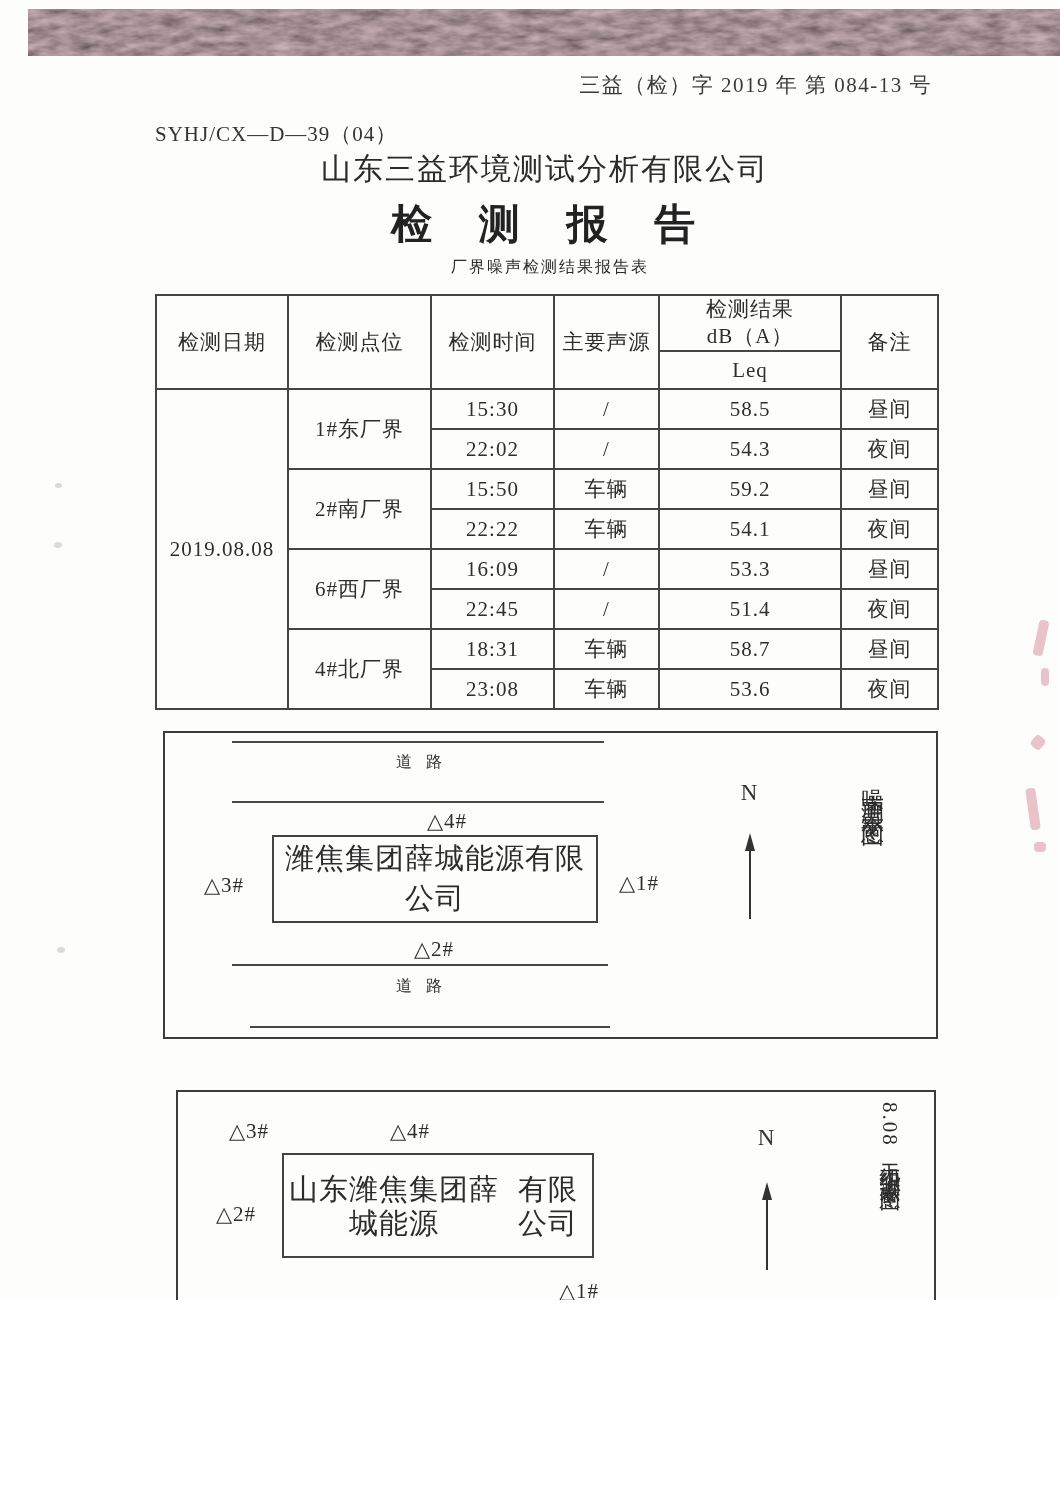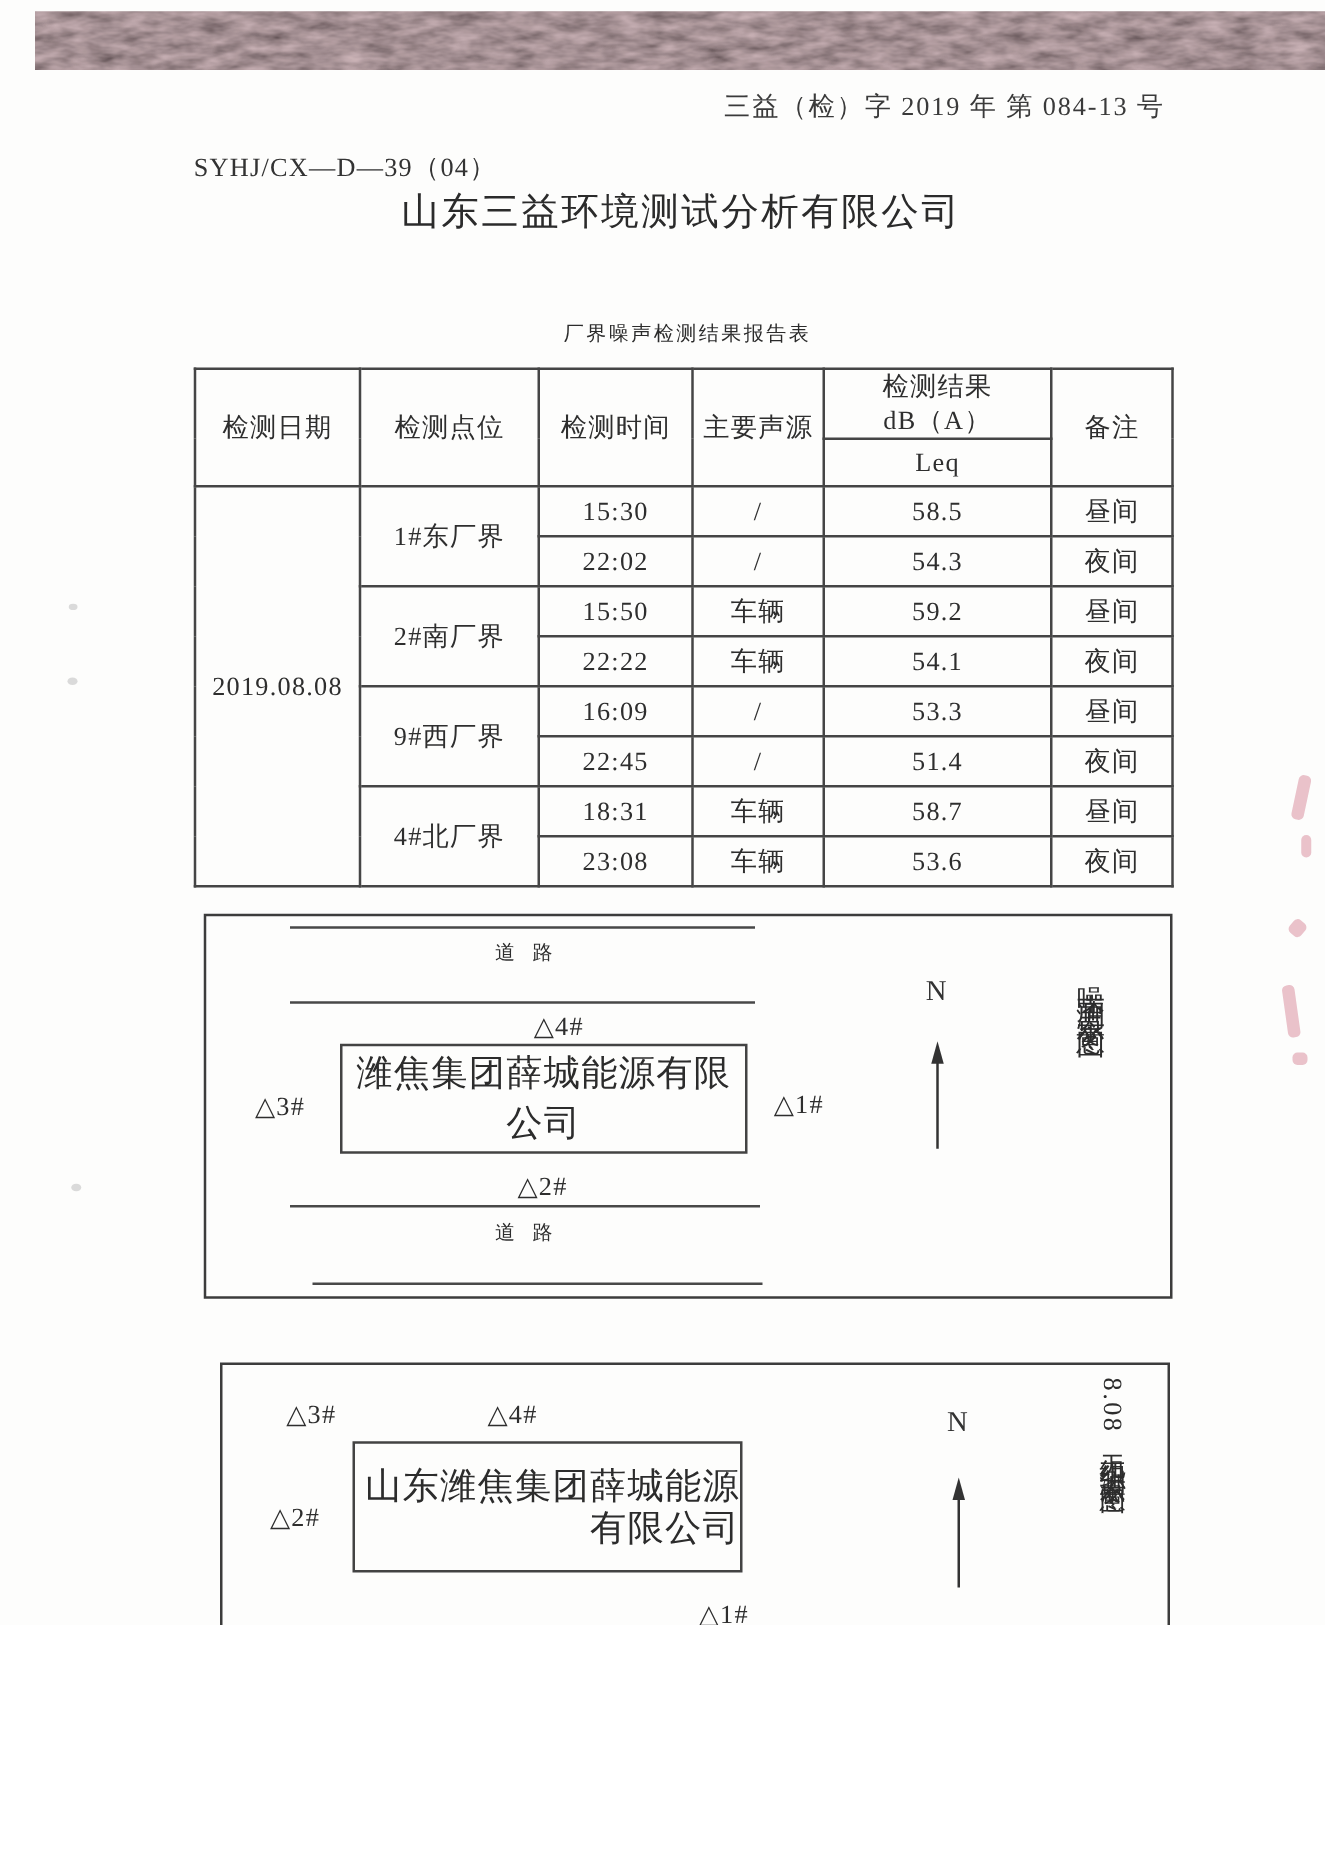--- a/index.html
+++ b/index.html
@@ -59,20 +59,21 @@
                 0.42 0 0 0 0.05
                 0.44 0 0 0 0.055
                 0 0 0 0 1"></feColorMatrix>
     </filter>
     <rect x="0" y="0" width="1032" height="47" rx="4" filter="url(#scannoise)"></rect>
   </svg>
 
   <div class="doc-ref">三益（检）字 2019 年 第 084-13 号</div>
   <div class="form-code">SYHJ/CX—D—39（04）</div>
   <div class="company-name">山东三益环境测试分析有限公司</div>
+  <div class="report-title">检   测   报   告</div>
   <div class="report-subtitle">厂界噪声检测结果报告表</div>
 
   <table class="results">
     <colgroup>
       <col style="width:132px">
         <col style="width:143px">
         <col style="width:123px">
       <col style="width:105px">
         <col style="width:182px">
         <col style="width:97px">
@@ -115,21 +116,21 @@
         <td>59.2</td>
         <td>昼间</td>
       </tr>
       <tr class="body-row">
         <td>22:22</td>
         <td>车辆</td>
         <td>54.1</td>
         <td>夜间</td>
       </tr>
       <tr class="body-row">
-        <td rowspan="2">9#西厂界</td>
+        <td rowspan="2">6#西厂界</td>
         <td>16:09</td>
         <td>/</td>
         <td>53.3</td>
         <td>昼间</td>
       </tr>
       <tr class="body-row">
         <td>22:45</td>
         <td>/</td>
         <td>51.4</td>
         <td>夜间</td>
@@ -166,21 +167,21 @@
     <svg class="abs" style="left:577px; top:98px;" width="16" height="90" xmlns="http://www.w3.org/2000/svg">
       <line x1="8" y1="88" x2="8" y2="14" stroke="#333" stroke-width="2"></line>
       <polygon points="8,2 3,20 13,20" fill="#333"></polygon>
     </svg>
     <div class="vlabel" style="left:692px; top:38px; height:265px;">噪声测点示意图</div>
   </div>
 
   <div class="dia dia2">
     <div class="lbl" style="left:29px; top:27px; width:84px;">△3#</div>
     <div class="lbl" style="left:190px; top:27px; width:84px;">△4#</div>
-    <div class="plant-box" style="left:104px; top:61px; width:312px; height:105px; line-height:34px; flex-direction:column;align-items:flex-end;">
+    <div class="plant-box" style="left:104px; top:61px; width:312px; height:105px; line-height:34px; flex-direction:row;">
       <div>山东潍焦集团薛城能源</div>
       <div>有限公司</div>
     </div>
     <div class="lbl" style="left:16px; top:110px; width:84px;">△2#</div>
     <div class="lbl" style="left:359px; top:187px; width:84px;">△1#</div>
     <div class="north-n" style="left:568px; top:33px; width:40px;">N</div>
     <svg class="abs" style="left:581px; top:88px;" width="16" height="92" xmlns="http://www.w3.org/2000/svg">
       <line x1="8" y1="90" x2="8" y2="14" stroke="#333" stroke-width="2"></line>
       <polygon points="8,2 3,20 13,20" fill="#333"></polygon>
     </svg>

